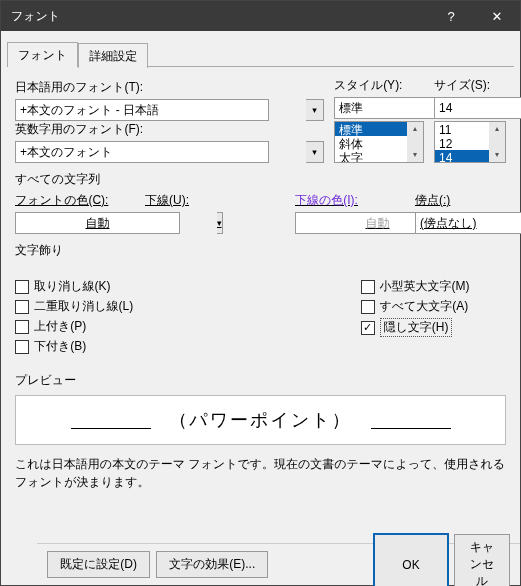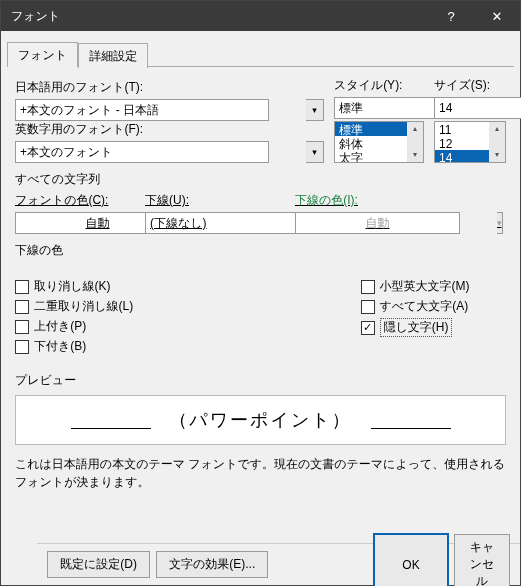--- a/index.html
+++ b/index.html
@@ -29,21 +29,21 @@
   .listbox-item.sel { background: #0a64b4; color: #fff; }
   .listbox-scroll { width: 16px; background: #e8e8e8; display: flex; flex-direction: column; justify-content: space-between; font-size: 8px; }
   .listbox-scroll span { height: 14px; text-align: center; line-height: 14px; color: #555; }
   .section-title { margin: 8px 0 4px 0; }
   .row4 { display: flex; gap: 10px; margin-bottom: 6px; }
   .row4 .c { display: flex; flex-direction: column; text-decoration: underline; }
   .row4 .c1 { width: 120px; }
   .row4 .c2 { width: 140px; }
   .row4 .c3 { width: 110px; }
   .row4 .c4 { width: 86px; }
-  .disabled-label { color: #15803d; }
+  .disabled-label { color: #6d28d9; }
   .check-line { display: flex; align-items: center; margin: 3px 0; }
   .check { width: 14px; height: 14px; border: 1px solid #333; background: #fff; margin-right: 5px; display: inline-flex; align-items: center; justify-content: center; font-size: 11px; line-height: 1; }
   .decor-cols { display: flex; margin-top: 16px; }
   .decor-col { width: 50%; }
   .arrow-wrap { position: relative; margin-top: -8px; }
   .dotted { border: 1px dotted #555; padding: 0 3px; }
   .preview-box { margin-top: 6px; border: 1px solid #bbb; height: 50px; background: #fff; display: flex; align-items: center; justify-content: center; font-size: 18px; font-family: "MS Mincho","Yu Mincho",serif; letter-spacing: 2px; }
   .preview-inner { padding: 0 18px; text-align: center; position: relative; width: 400px; }
   .preview-inner::before, .preview-inner::after { content: ""; position: absolute; bottom: 3px; height: 1px; background: #000; width: 80px; }
   .preview-inner::before { left: 10px; }
@@ -126,35 +126,37 @@
     <div class="row4">
       <div class="c c1">
         <span class="label">フォントの色(C):</span>
         <div class="combo">
             <input style="text-align: center;" value="自動">
             <div class="drop">▾</div>
           </div>
       </div>
       <div class="c c2">
         <span class="label">下線(U):</span>
-        <div class="combo">
-            <input value="(下線なし)" style="">
-            <div class="drop">▾</div>
-          </div>
       </div>
       <div class="c c3">
         <span class="label disabled-label">下線の色(I):</span>
         <div class="combo">
             <input style="text-align: center; color: rgb(160, 160, 160);" disabled="" value="自動">
             <div class="drop" style="color:#a0a0a0">▾</div>
           </div>
       </div>
-    </div>
-
-    <div class="section-title">下線の色</div>
+      <div class="c c4">
+        <span class="label">傍点(:)</span>
+        <div class="combo">
+            <input value="(傍点なし)" style="">
+          </div>
+      </div>
+    </div>
+
+    <div class="section-title">文字飾り</div>
 
     <div class="decor-cols" style="position:relative">
       <div class="decor-col">
         <div class="check-line">
             <span class="check"></span>
             <span>取り消し線(K)</span>
           </div>
         <div class="check-line">
             <span class="check"></span>
             <span>二重取り消し線(L)</span>

